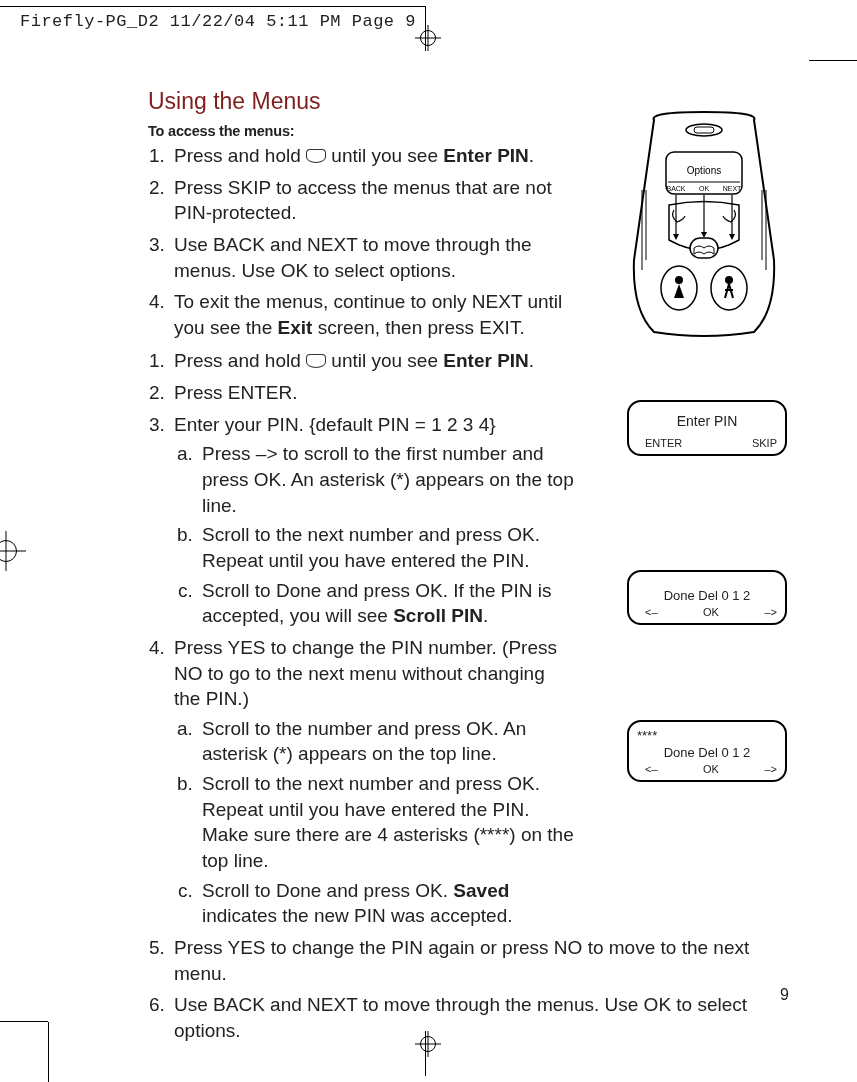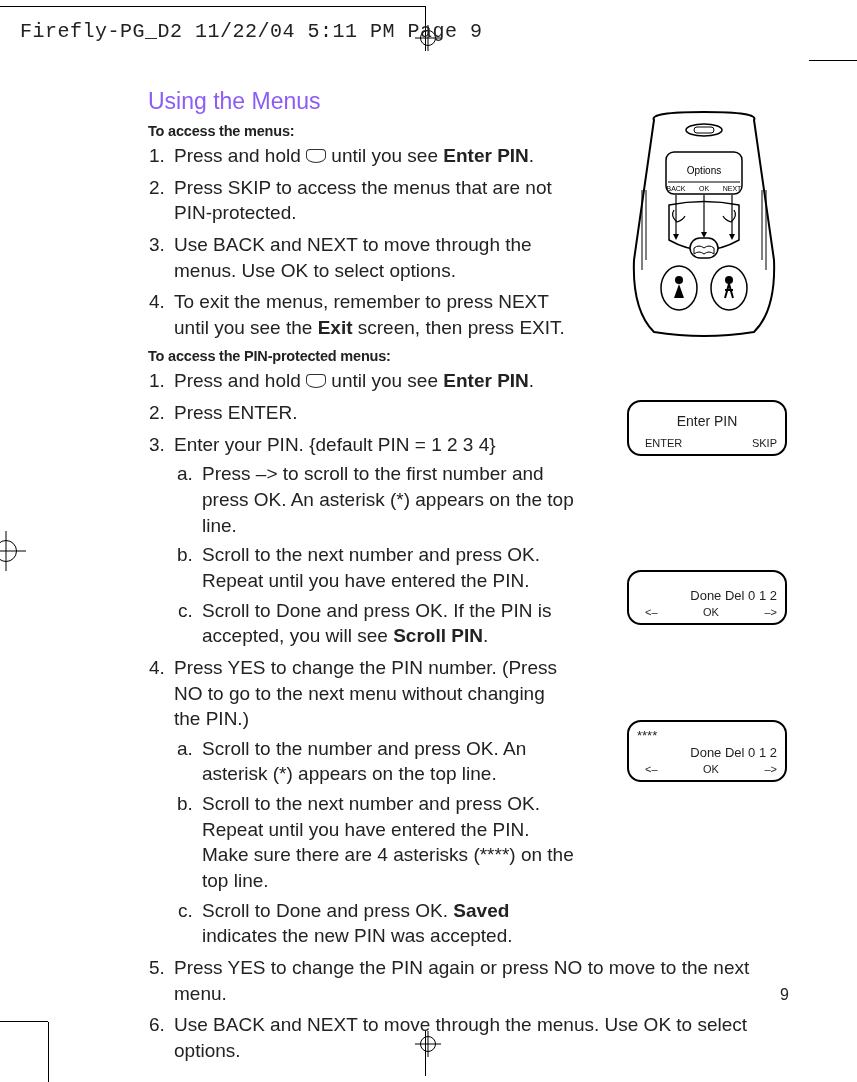--- a/index.html
+++ b/index.html
@@ -7,23 +7,23 @@
     padding: 0;
     font-family: Arial, Helvetica, sans-serif;
     color: #222;
     width: 857px;
     height: 1082px;
     position: relative;
     background: #fff;
   }
   .slug {
     font-family: "Courier New", monospace;
-    font-size: 20px;
-    position: absolute;
-    top: 20px;
+    font-size: 17px;
+    position: absolute;
+    top: 12px;
     left: 20px;
     letter-spacing: 0.5px;
   }
   .crop-top {
     position: absolute;
     top: 6px; left: 0;
     width: 425px; height: 1px;
     background: #000;
   }
   .crop-top-v {
@@ -86,21 +86,21 @@
   .page {
     position: absolute;
     top: 88px;
     left: 148px;
     width: 620px;
   }
   .title {
     font-size: 23px;
     font-weight: 400;
     margin: 0 0 2px 0;
-    color: #8b5cf6;
+    color: #7f1d1d;
   }
   .intro {
     font-size: 14.5px;
     line-height: 1.35;
     margin: 0 0 12px 0;
     width: 410px;
   }
   .subhead {
     font-size: 14.5px;
     font-weight: bold;
@@ -161,21 +161,21 @@
     border-radius: 14px;
     padding: 6px 8px 4px 8px;
     font-size: 13px;
     line-height: 1.3;
     font-family: Arial, sans-serif;
     box-sizing: border-box;
     width: 160px;
     background: #fff;
   }
   .screen .row { display:flex; justify-content:space-between; font-size:11px;padding-left:8px; }
-  .screen .center { text-align:right; }
+  .screen .center { text-align:center; }
   .screen .mid { text-align:center; font-size:14px; }
 
   
   .fig-device svg { width:100%; height:100%; }
 
   .arrow-line { stroke:#000; stroke-width:1.2; fill:none; }
   .arrow-head { fill:#000; }
 
 </style>
 </head>
@@ -197,25 +197,24 @@
   <h1 class="title">Using the Menus</h1>
 
   <div class="subhead">To access the menus:</div>
   <ol class="main w-narrow">
     <li>
       <span>Press and hold </span><span class="icon-phone"></span><span> until you see </span><span class="bold">Enter PIN</span><span>.</span>
     </li>
     <li>Press SKIP to access the menus that are not PIN-protected.</li>
     <li>Use BACK and NEXT to move through the menus. Use OK to select options.</li>
     <li>
-      <span>To exit the menus, remember to press NEXT until you see the </span><span class="bold">Exit</span><span> screen, then press EXIT.</span>
+      <span>To exit the menus, continue to only NEXT until you see the </span><span class="bold">Exit</span><span> screen, then press EXIT.</span>
     </li>
   </ol>
 
-  <div class="subhead">To access the PIN-protected menus:</div>
   <ol class="main">
     <li class="w-narrow">
       <span>Press and hold </span><span class="icon-phone"></span><span> until you see </span><span class="bold">Enter PIN</span><span>.</span>
     </li>
     <li class="w-narrow">Press ENTER.</li>
     <li class="w-narrow">
       <span>Enter your PIN. {default PIN = 1 2 3 4}</span>
       <ol class="sub">
         <li>Press –&gt; to scroll to the first number and press OK. An asterisk (*) appears on the top line.</li>
         <li>Scroll to the next number and press OK. Repeat until you have entered the PIN.</li>

